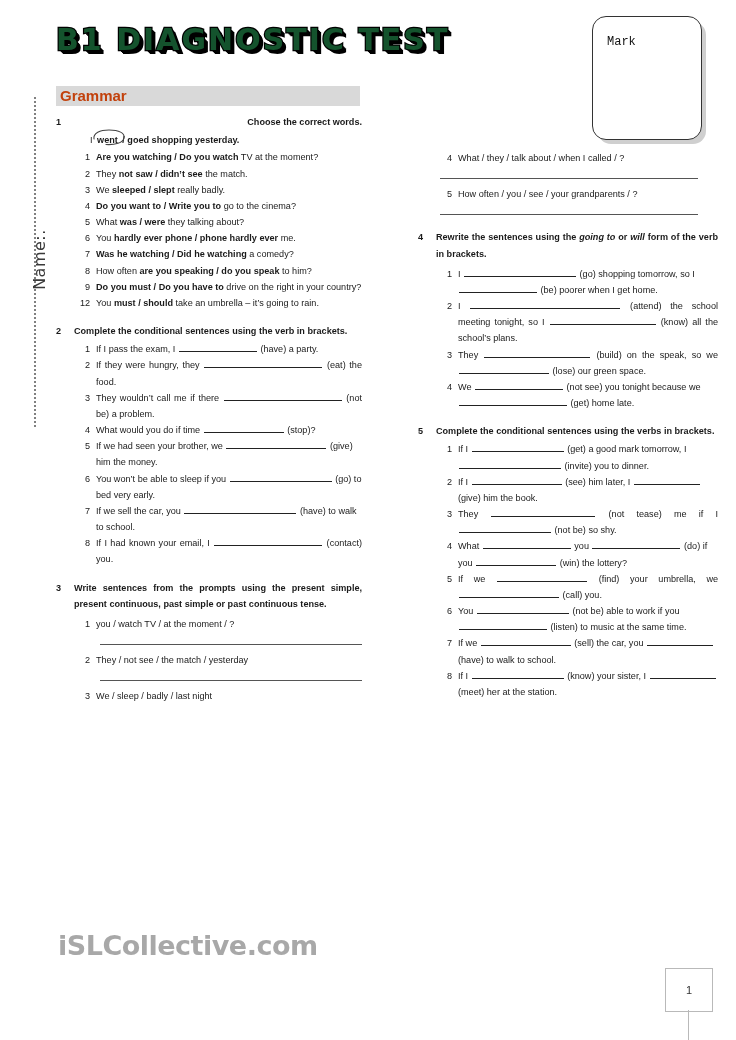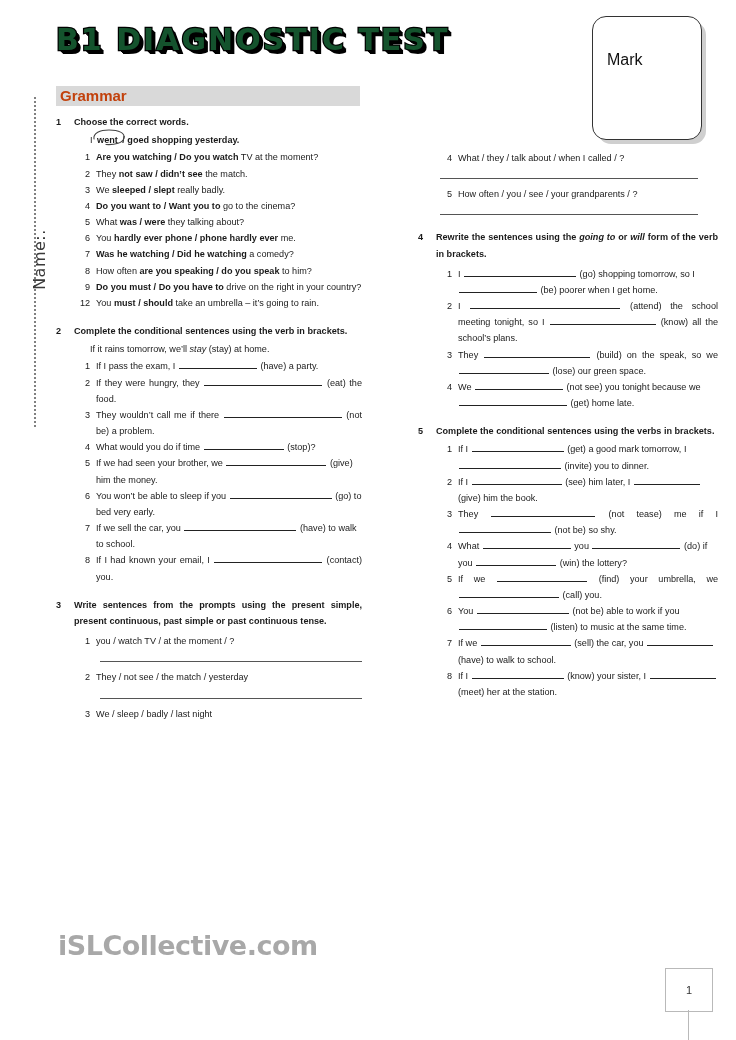--- a/index.html
+++ b/index.html
@@ -44,24 +44,23 @@
     height: 122px;
     border: 1.4px solid #333;
     border-radius: 14px;
     background: #fff;
     box-shadow: 5px 5px 0 -1px #cfcfcf;
   }
   .mark-label {
     position: absolute;
     left: 14px;
     top: 18px;
-    font-family: Liberation Sans, sans-serif;
-    font-size: 16px;
+    font-family: Liberation Mono, monospace;
+    font-size: 12px;
     color: #111;
-    margin-top: 16px;
   }
 
   
   .name-dots {
     position: absolute;
     left: 34px;
     top: 97px;
     width: 0;
     height: 330px;
     border-left: 2px dotted #808080;
@@ -238,21 +237,21 @@
 
 <div class="grammar-band">
   <span>Grammar</span>
 </div>
 
 <div class="col col-left" style="top:114px;">
 
   <div class="ex">
     <div class="ex-head">
       <div class="ex-num">1</div>
-      <div class="ex-title" style="text-align:left">Choose the correct words.</div>
+      <div class="ex-title" style="text-align:right">Choose the correct words.</div>
     </div>
     <div class="example">
       <span>I </span><span class="circled"><svg width="36" height="19" viewBox="0 0 36 19">
             <path d="M3,11 C2,5 9,2 18,2 C28,2 34,5 33,10 C32,15 24,17 15,16.5" fill="none" stroke="#444" stroke-width="1.1" stroke-linecap="round"></path>
           </svg><b>went</b></span><b> / goed shopping yesterday.</b>
     </div>
 
     <div class="item">
         <div class="item-num">1</div>
         <div class="item-body nojust"><b>Are you watching / Do you watch</b><span> TV at the moment?</span></div>
@@ -263,21 +262,21 @@
         <div class="item-body nojust"><span>They </span><b>not saw / didn’t see</b><span> the match.</span></div>
       </div>
 
     <div class="item">
         <div class="item-num">3</div>
         <div class="item-body nojust"><span>We </span><b>sleeped / slept</b><span> really badly.</span></div>
       </div>
 
     <div class="item">
         <div class="item-num">4</div>
-        <div class="item-body nojust"><b>Do you want to / Want you to</b><span> go to the cinema?</span></div>
+        <div class="item-body nojust"><b>Do you want to / Write you to</b><span> go to the cinema?</span></div>
       </div>
 
     <div class="item">
         <div class="item-num">5</div>
         <div class="item-body nojust"><span>What </span><b>was / were</b><span> they talking about?</span></div>
       </div>
 
     <div class="item">
         <div class="item-num">6</div>
         <div class="item-body nojust"><span>You </span><b>hardly ever phone / phone hardly ever</b><span> me.</span></div>
@@ -302,23 +301,20 @@
         <div class="item-num">12</div>
         <div class="item-body"><span>You </span><b>must / should</b><span> take an umbrella – it’s going to rain.</span></div>
       </div>
   </div>
 
   <div class="ex" style="margin-top:12px">
     <div class="ex-head">
       <div class="ex-num">2</div>
       <div class="ex-title">Complete the conditional sentences using the verb in brackets.</div>
     </div>
-    <div class="example">
-      <span>If it rains tomorrow, we’ll </span><i>stay</i><span> (stay) at home.</span>
-    </div>
 
     <div class="item">
         <div class="item-num">1</div>
         <div class="item-body nojust"><span>If I pass the exam, I </span><span class="blank" style="width:78px"></span><span> (have) a party.</span></div>
       </div>
 
     <div class="item">
         <div class="item-num">2</div>
         <div class="item-body"><span>If they were hungry, they </span><span class="blank" style="width:118px"></span><span> (eat) the food.</span></div>
       </div>

